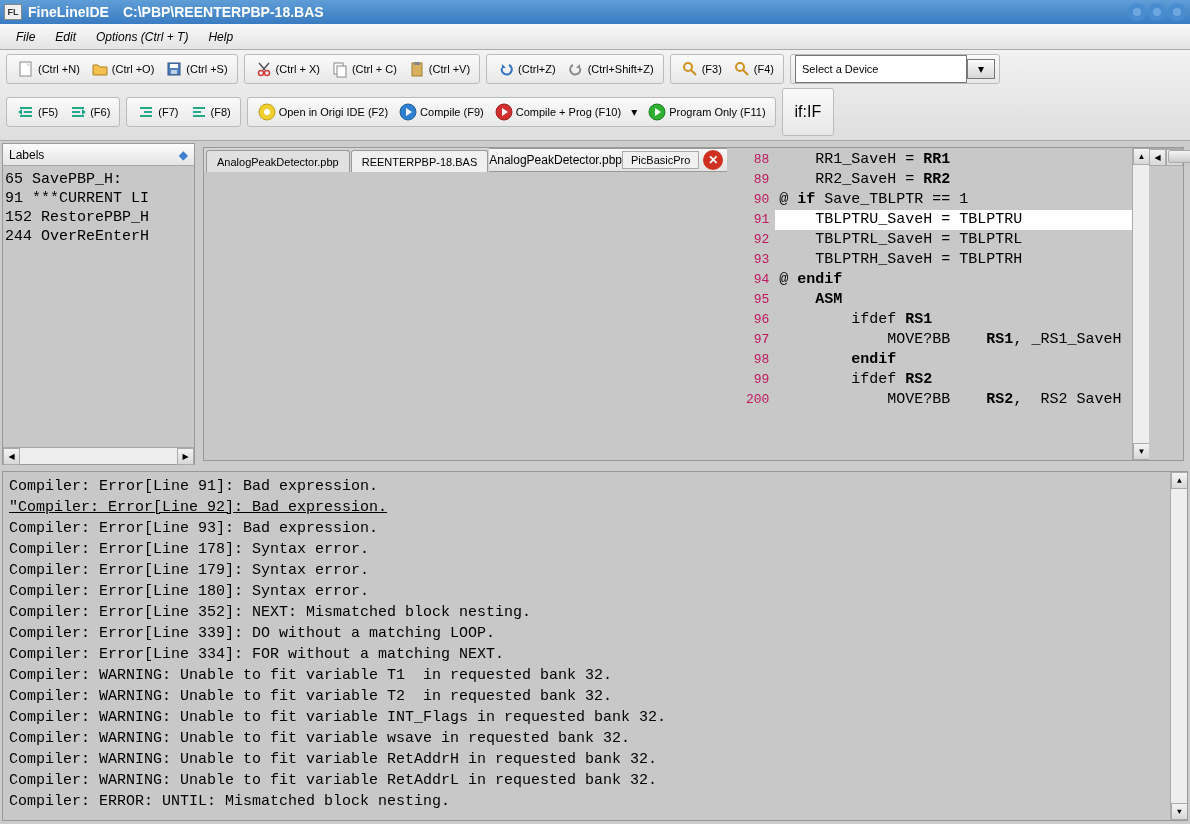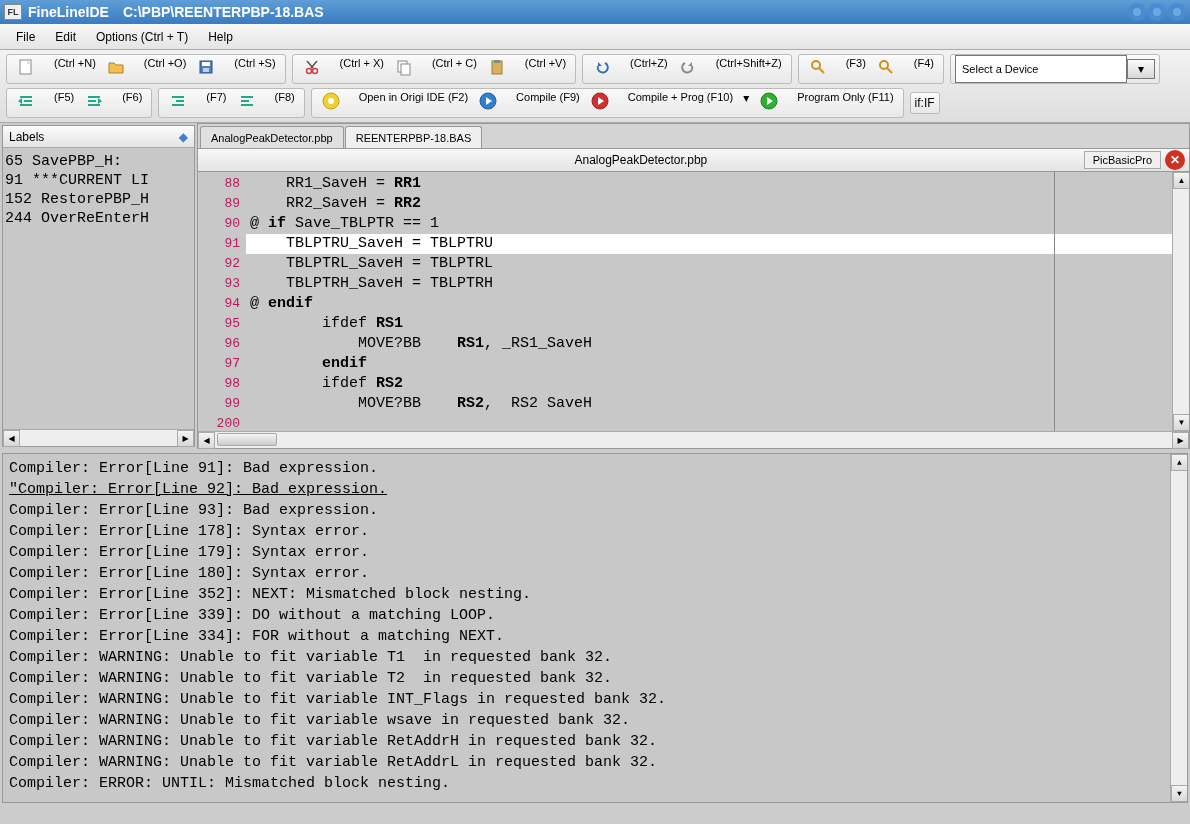--- a/index.html
+++ b/index.html
@@ -5,43 +5,43 @@
 * { box-sizing: border-box; margin: 0; padding: 0; }
 body { font-family: Tahoma, Arial, sans-serif; font-size: 12px; background: #cccccc; width: 1190px; height: 824px; overflow: hidden; }
 
 .titlebar { height: 24px; background: linear-gradient(to bottom, #5e9dd6, #3a7cc2); display: flex; align-items: center; padding: 0 4px; color: white; }
 .tb-icon { width: 18px; height: 16px; background: #f0f0f0; border: 1px solid #888; margin-right: 6px; font-size: 9px; font-weight: bold; color: #333; display: flex; align-items: center; justify-content: center; }
 .tb-title { font-size: 14px; font-weight: bold; }
 .tb-spacer { flex: 1; }
 .win-btn { width: 18px; height: 18px; margin-left: 2px; border-radius: 9px; display: flex; align-items: center; justify-content: center; background: #4a8cd0; }
 
 .menubar { height: 26px; background: linear-gradient(to bottom, #f8f8f8, #e4e4e4); display: flex; align-items: center; padding: 0 6px; border-bottom: 1px solid #aaa; }
-.menu-item { padding: 3px 10px; cursor: default; }
+.menu-item { padding: 3px 10px; cursor: default; font-style: italic; }
 
 .toolbar-area { background: linear-gradient(to bottom, #f2f2f2, #dedede); padding: 4px 6px; border-bottom: 1px solid #aaa; }
 .toolbar-row { display: flex; align-items: center; gap: 0px; margin-bottom: 4px; }
 .toolbar-row:last-child { margin-bottom: 0; }
 .tb-group { display: flex; align-items: center; gap: 0px; padding: 0 4px; border: 1px solid #bbb; border-radius: 3px; background: linear-gradient(to bottom, #fafafa, #e8e8e8); height: 30px; margin-right: 6px; }
-.tb-btn { height: 24px; display: flex; align-items: flex-start; padding: 0 5px; cursor: default; gap: 18px; }
+.tb-btn { height: 24px; display: flex; align-items: center; padding: 0 5px; cursor: default; gap: 2px; }
 .tb-icon-sm { width: 20px; height: 20px; display: flex; align-items: center; justify-content: center; font-size: 14px; }
 .tb-label { font-size: 11px; white-space: nowrap; }
 .device-select { flex: 1 0 150px; height: 28px; border: 1px solid #777; padding: 0 6px; font-size: 11px; display: flex; align-items: center; justify-content: space-between; background: white; }
 .device-drop { width: 28px; height: 20px; background: linear-gradient(to bottom, #fafafa, #d8d8d8); border: 1px solid #777; display: flex; align-items: center; justify-content: center; }
-.if-box { border: 1px solid #bbb; border-radius: 3px; background: linear-gradient(to bottom, #fafafa, #e8e8e8); height: 22px; display: flex; align-items: center; padding: 0 4px; font-size: 12px; }
+.if-box { border: 1px solid #bbb; border-radius: 3px; background: linear-gradient(to bottom, #fafafa, #e8e8e8); height: 48px; display: flex; align-items: center; padding: 0 12px; font-size: 16px; }
 
 .main-area { display: flex; height: 326px; }
 .left-panel { width: 193px; display: flex; flex-direction: column; border: 1px solid #999; margin: 2px; background: #c8c8c8; }
 .lp-header { height: 22px; background: linear-gradient(to bottom, #fcfcfc, #e4e4e4); border-bottom: 1px solid #aaa; display: flex; align-items: center; justify-content: space-between; padding: 0 6px; font-size: 12px; }
 .lp-body { flex: 1; overflow: hidden; font-family: 'Courier New', monospace; font-size: 15px; padding: 4px 2px; background: #c8c8c8; }
 .lp-line { white-space: nowrap; line-height: 19px; }
 .lp-scroll { height: 17px; background: #eaeaea; border-top: 1px solid #aaa; display: flex; }
 .lp-scroll-btn { width: 17px; height: 17px; background: linear-gradient(to bottom, #f4f4f4, #d8d8d8); border: 1px solid #aaa; display: flex; align-items: center; justify-content: center; font-size: 8px; }
 .lp-scroll-track { flex: 1; background: #eee; }
 
-.editor-panel { flex: 1; display: flex; flex-direction: column; margin: 0; border: 1px solid #999; background: #c8c8c8; }
+.editor-panel { flex: 1; display: flex; flex-direction: row; margin: 6px; border: 1px solid #999; background: #c8c8c8; }
 .tabs-row { height: 24px; display: flex; align-items: flex-end; background: #d4d4d4; padding-left: 2px; }
 .tab { height: 22px; border: 1px solid #999; border-bottom: none; padding: 2px 10px; font-size: 11px; margin-right: 1px; background: #e0e0e0; border-radius: 3px 3px 0 0; cursor: default; display: flex; align-items: center; }
 .tab.active { background: #f0f0f0; }
 .doc-header { height: 24px; background: linear-gradient(to bottom, #f8f8f8, #e4e4e4); border-top: 1px solid #999; border-bottom: 1px solid #999; display: flex; align-items: center; }
 .doc-title { flex: 1; text-align: center; font-size: 12px; }
 .doc-lang { border: 1px solid #aaa; padding: 2px 8px; font-size: 11px; background: #f0f0f0; margin-right: 4px; }
 .doc-close { width: 20px; height: 20px; border-radius: 10px; background: #d03020; color: white; display: flex; align-items: center; justify-content: center; font-weight: bold; margin-right: 4px; cursor: default; }
 .code-container { flex: 1; display: flex; overflow: hidden; position: relative; }
 .gutter { width: 48px; background: #c8c8c8; text-align: right; font-family: 'Courier New', monospace; font-size: 13px; padding-top: 2px; color: #be185d; }
 .gutter-line { height: 20px; padding-right: 6px; line-height: 20px; }
@@ -347,20 +347,21 @@
         </div>
       <div class="code-lines" id="code-lines">
         <div class="vline"></div>
       <div class="code-line"><span>    RR1_SaveH = </span><span class="kw">RR1</span></div>
           <div class="code-line"><span>    RR2_SaveH = </span><span class="kw">RR2</span></div>
           <div class="code-line"><span>@ </span><span class="kw">if</span><span> Save_TBLPTR == 1</span></div>
           <div class="code-line highlight"><span>    TBLPTRU_SaveH = TBLPTRU</span></div>
           <div class="code-line"><span>    TBLPTRL_SaveH = TBLPTRL</span></div>
           <div class="code-line"><span>    TBLPTRH_SaveH = TBLPTRH</span></div>
           <div class="code-line"><span>@ </span><span class="kw">endif</span></div>
+          <div class="code-line"><span>    </span><span class="kw">ASM</span></div>
           <div class="code-line"><span>        ifdef </span><span class="kw">RS1</span></div>
           <div class="code-line"><span>            MOVE?BB    </span><span class="kw">RS1</span><span>, _RS1_SaveH</span></div>
           <div class="code-line"><span>        </span><span class="kw">endif</span></div>
           <div class="code-line"><span>        ifdef </span><span class="kw">RS2</span></div>
           <div class="code-line"><span>            MOVE?BB    </span><span class="kw">RS2</span><span>,  RS2 SaveH</span></div>
         </div>
       <div class="ed-vscroll">
         <div class="ed-vscroll-btn">▲</div>
         <div class="ed-vscroll-track"></div>
         <div class="ed-vscroll-btn">▼</div>

